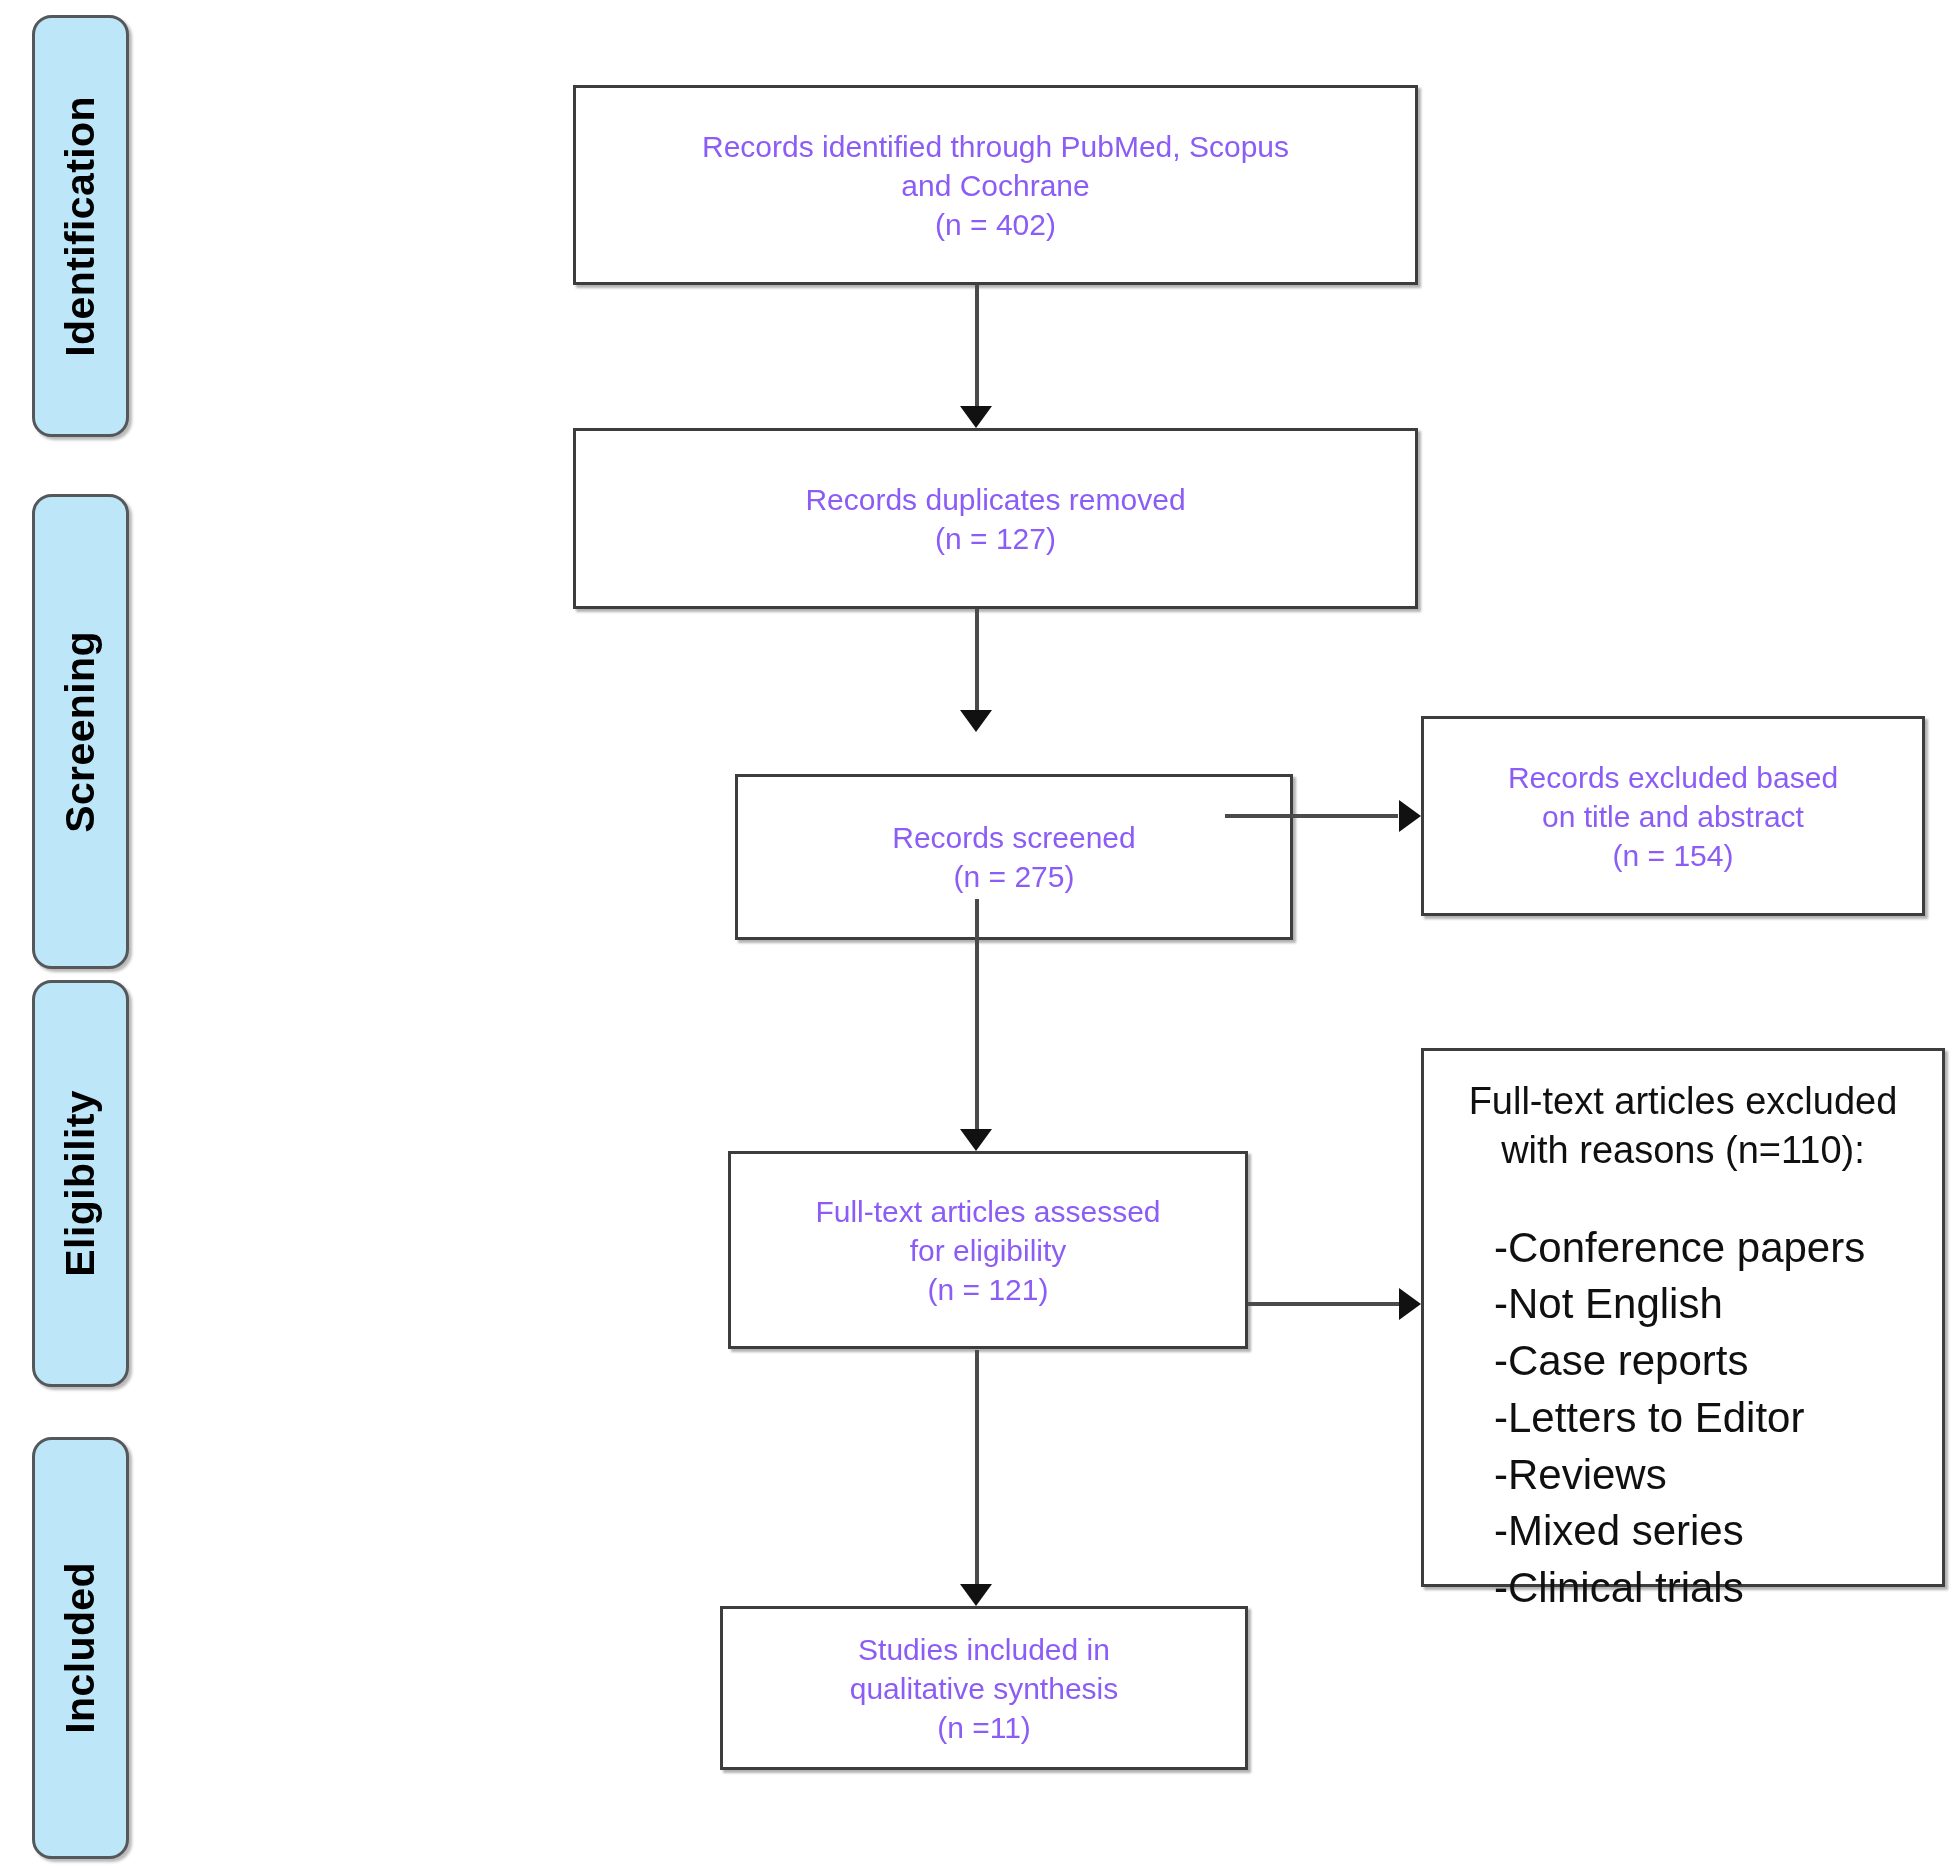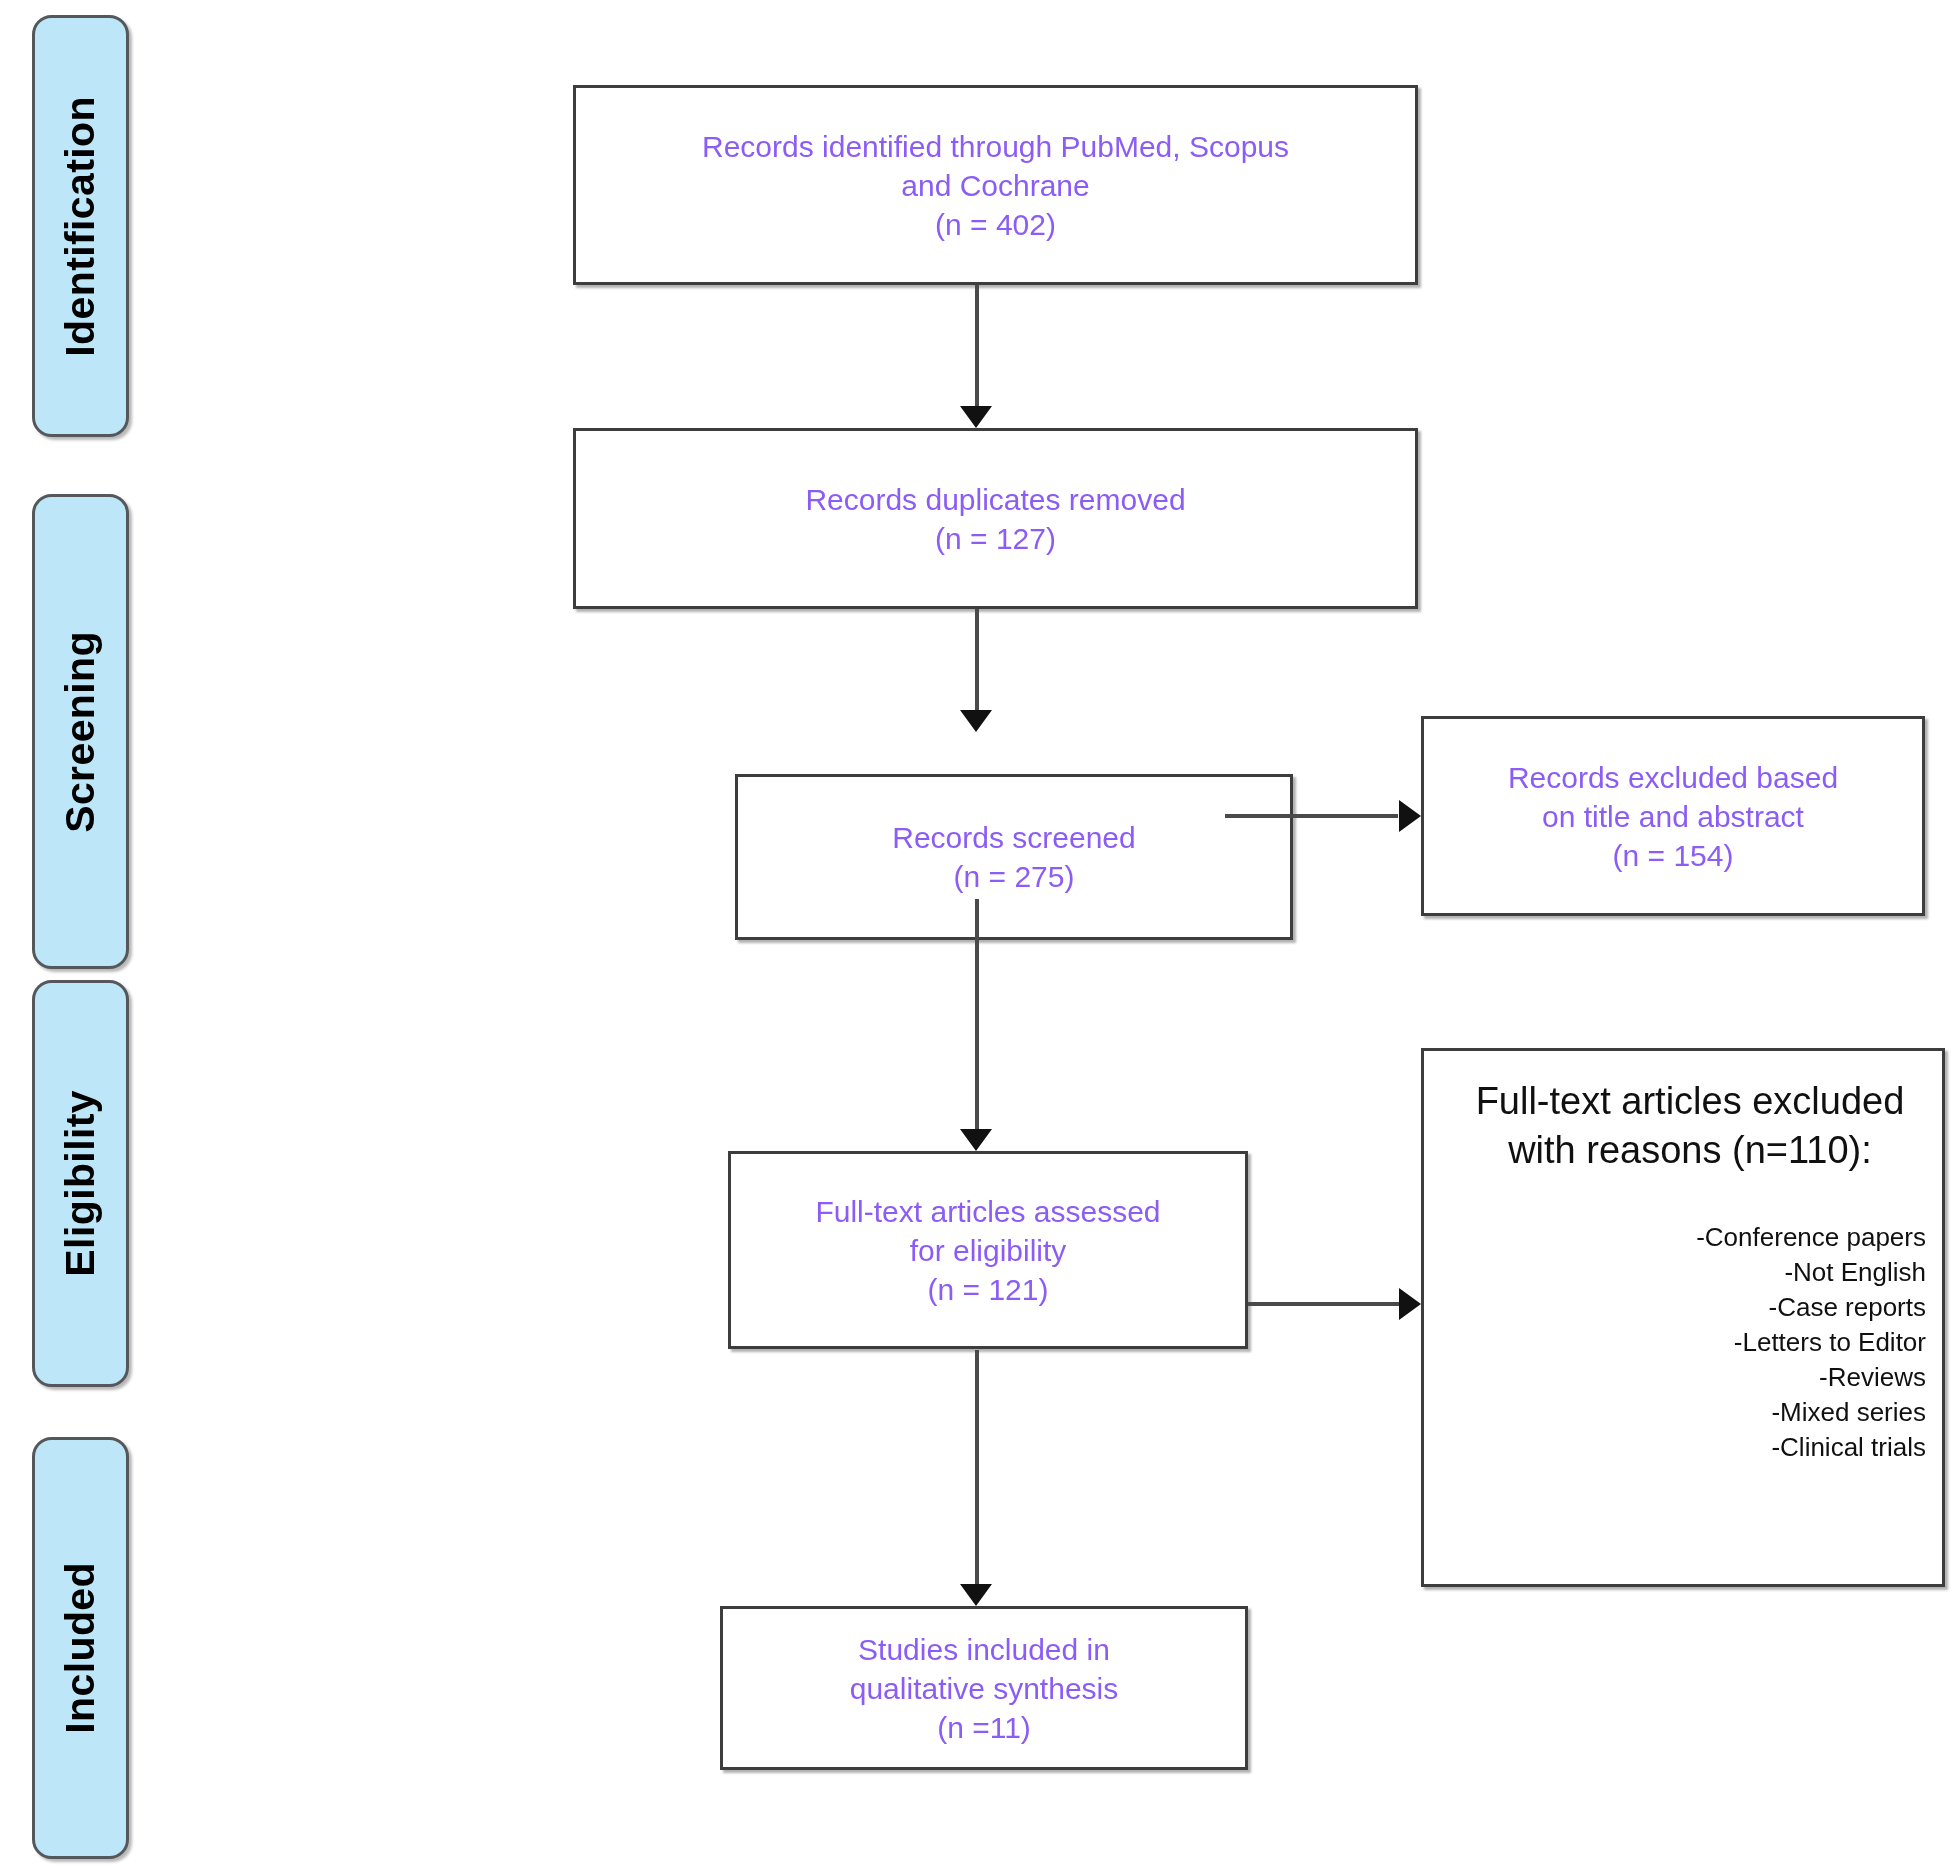--- a/index.html
+++ b/index.html
@@ -60,42 +60,43 @@
     text-align: center;
     padding: 0 19.6px;
     white-space: pre-line;
   }
   .flow-box.left-aligned {
     align-items: flex-start;
     justify-content: flex-start;
   }
   .reasons-inner {
     width: 100%;
-    padding: 26px 16px 0 30px;
+    padding: 26px 30px 0 30px;
     box-sizing: border-box;
   }
   .reasons-title {
     font-size: 38px;
     line-height: 1.30;
     color: #101010;
     text-align: center;
     white-space: pre-line;
   }
   .reasons-gap { height: 44px; }
   .reasons-list {
     list-style: none;
     margin: 0;
     padding: 0;
   }
   .reasons-list li {
-    font-size: 26px;
+    font-size: 42px;
     line-height: 1.35;
     color: #101010;
-    text-align: right;
+    text-align: left;
     white-space: nowrap;
+    margin-left: 40px;
   }
 
   
   .v-line {
     position: absolute;
     width: 3.8px;
     background: #4a4a4a;
   }
   .h-line {
     position: absolute;

